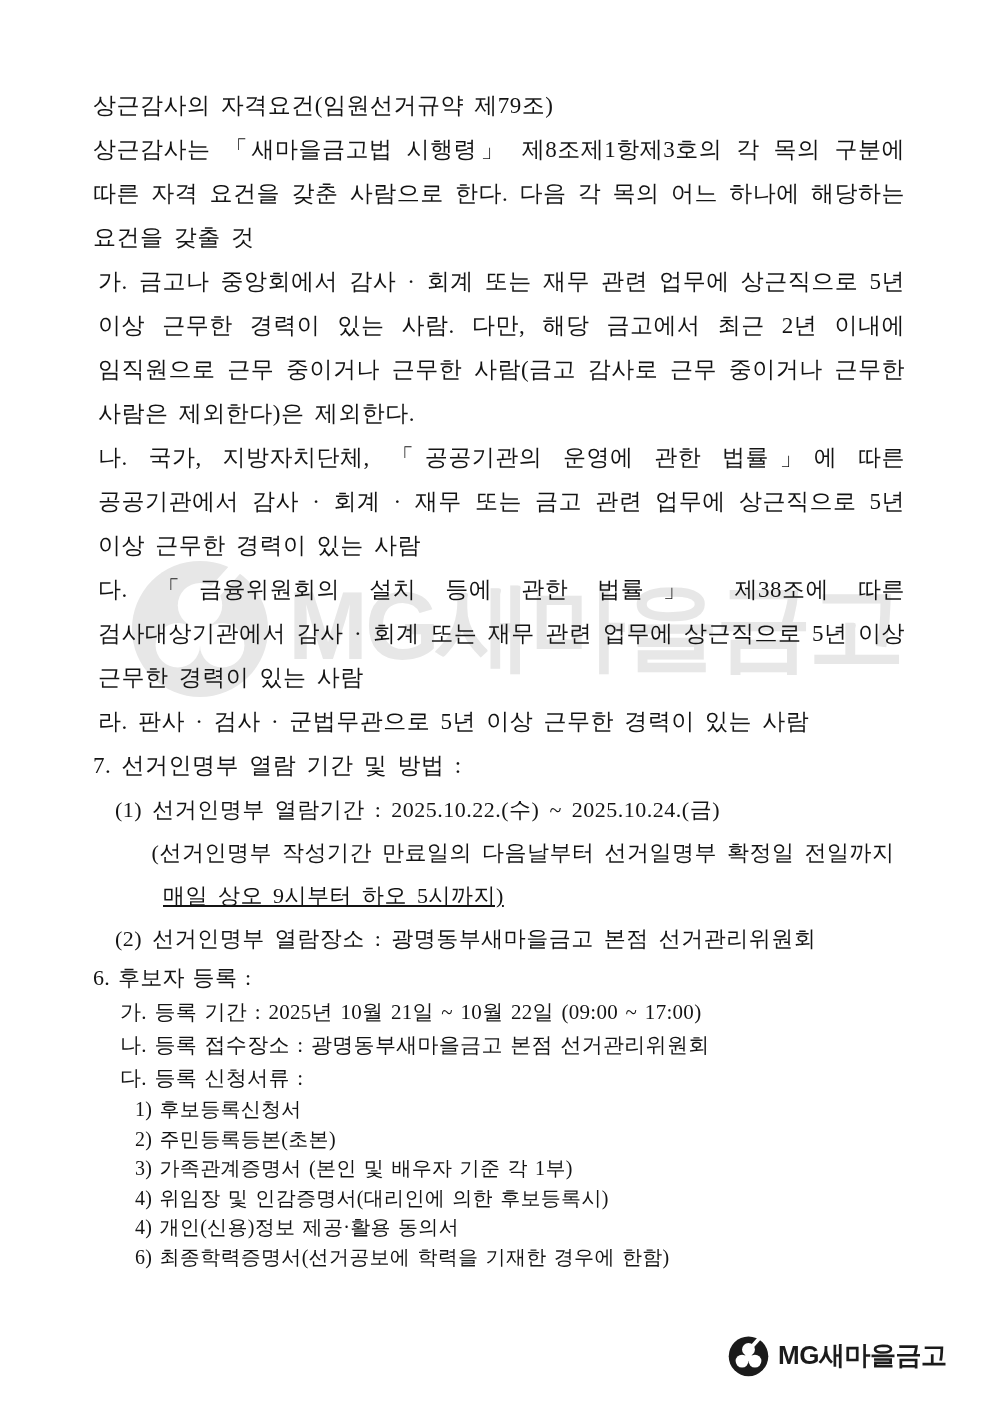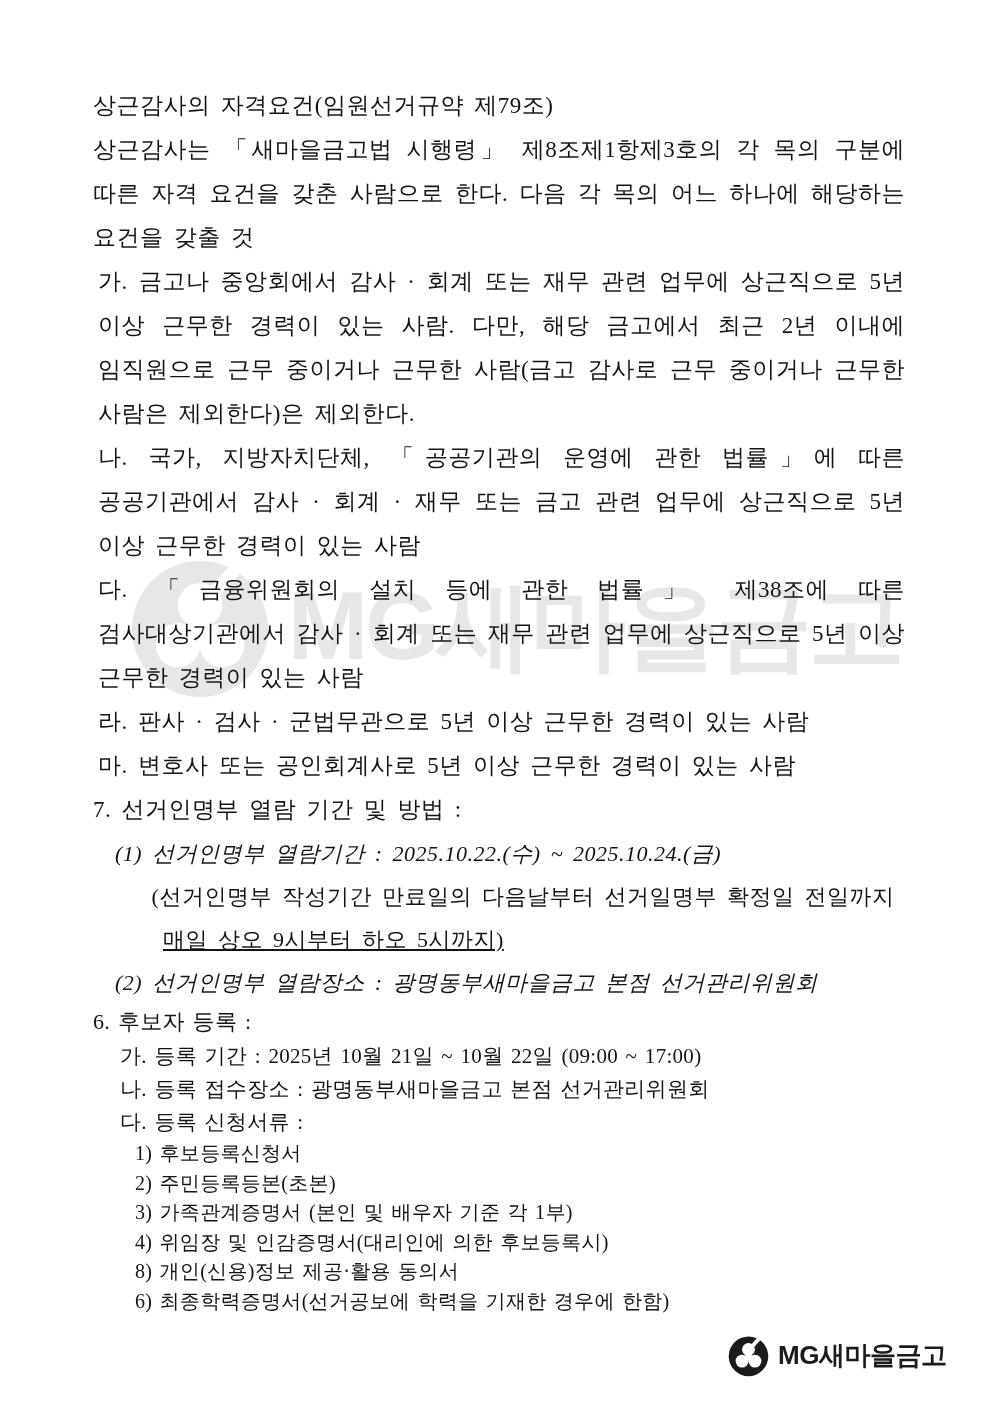--- a/index.html
+++ b/index.html
@@ -16,21 +16,21 @@
   .wm-text{
     font-family:"Liberation Sans","DejaVu Sans",sans-serif;font-weight:bold;
     font-size:96px;letter-spacing:-3px;white-space:nowrap;line-height:1;
   }
   
   .content{position:absolute;left:93px;top:84px;width:812px;z-index:1;}
   .t1{font-size:23px;line-height:44px;letter-spacing:0.5px;word-spacing:4px;}
   .just{text-align:justify;text-align-last:left;word-break:keep-all;}
   .item{padding-left:5px;}
   .s7{font-size:22px;line-height:43px;letter-spacing:0.5px;word-spacing:4px;}
-  .ind1{padding-left:22px;font-style:italic;}
+  .ind1{padding-left:22px;}
   .ind2{padding-left:48px;text-align:center;}
   .ind3{padding-left:70px;text-decoration:underline;}
   .s8h{font-size:22px;line-height:36px;letter-spacing:0.3px;word-spacing:2px;}
   .s8{font-size:21px;line-height:33px;letter-spacing:0.3px;word-spacing:2px;padding-left:27px;}
   .doc-line{font-size:20px;line-height:29.5px;letter-spacing:0.3px;word-spacing:2px;padding-left:42px;}
   
   .footer-logo{
     position:absolute;left:727px;top:1334px;display:flex;align-items:center;gap:8px;
     color:#1b1b1b;z-index:1;
   }
@@ -62,39 +62,38 @@
   <div class="t1 just">상근감사는 「새마을금고법 시행령」 제8조제1항제3호의 각 목의 구분에 따른 자격 요건을 갖춘 사람으로 한다. 다음 각 목의 어느 하나에 해당하는 요건을 갖출 것</div>
 
   <div class="t1 just item"><span>가.</span> <span>금고나 중앙회에서 감사 · 회계 또는 재무 관련 업무에 상근직으로 5년 이상 근무한 경력이 있는 사람. 다만, 해당 금고에서 최근 2년 이내에 임직원으로 근무 중이거나 근무한 사람(금고 감사로 근무 중이거나 근무한 사람은 제외한다)은 제외한다.</span></div>
 
   <div class="t1 just item"><span>나.</span> <span>국가, 지방자치단체, 「공공기관의 운영에 관한 법률」에 따른 공공기관에서 감사 · 회계 · 재무 또는 금고 관련 업무에 상근직으로 5년 이상 근무한 경력이 있는 사람</span></div>
 
   <div class="t1 just item"><span>다.</span> <span>「금융위원회의 설치 등에 관한 법률」 제38조에 따른 검사대상기관에서 감사 · 회계 또는 재무 관련 업무에 상근직으로 5년 이상 근무한 경력이 있는 사람</span></div>
 
   <div class="t1 item"><span>라.</span> <span>판사 · 검사 · 군법무관으로 5년 이상 근무한 경력이 있는 사람</span></div>
 
-  <div class="t1 item"><span>마.</span> <span>변호사 또는 공인회계사로 5년 이상 근무한 경력이 있는 사람</span></div>
 
   <div class="t1">7. 선거인명부 열람 기간 및 방법 :</div>
 
   <div class="s7 ind1">(1) 선거인명부 열람기간 : 2025.10.22.(수) ~ 2025.10.24.(금)</div>
   <div class="s7 ind2">(선거인명부 작성기간 만료일의 다음날부터 선거일명부 확정일 전일까지</div>
   <div class="s7 ind3">매일 상오 9시부터 하오 5시까지)</div>
   <div class="s7 ind1">(2) 선거인명부 열람장소 : 광명동부새마을금고 본점 선거관리위원회</div>
 
   <div class="s8h">6. 후보자 등록 :</div>
   <div class="s8">가. 등록 기간 : 2025년 10월 21일 ~ 10월 22일 (09:00 ~ 17:00)</div>
   <div class="s8">나. 등록 접수장소 : 광명동부새마을금고 본점 선거관리위원회</div>
   <div class="s8">다. 등록 신청서류 :</div>
 
   <div class="doc-line">1) 후보등록신청서</div>
   <div class="doc-line">2) 주민등록등본(초본)</div>
   <div class="doc-line">3) 가족관계증명서 (본인 및 배우자 기준 각 1부)</div>
   <div class="doc-line">4) 위임장 및 인감증명서(대리인에 의한 후보등록시)</div>
-  <div class="doc-line">8) 개인(신용)정보 제공·활용 동의서</div>
+  <div class="doc-line">4) 개인(신용)정보 제공·활용 동의서</div>
   <div class="doc-line">6) 최종학력증명서(선거공보에 학력을 기재한 경우에 한함)</div>
 
 </div>
 
 <div class="footer-logo">
   <svg viewBox="0 0 100 100" aria-hidden="true">
     <circle cx="50" cy="52" r="46" fill="currentColor"></circle>
     <circle cx="50" cy="36" r="15" fill="#ffffff"></circle>
     <circle cx="35" cy="63" r="15" fill="#ffffff"></circle>
     <circle cx="65" cy="63" r="15" fill="#ffffff"></circle>

